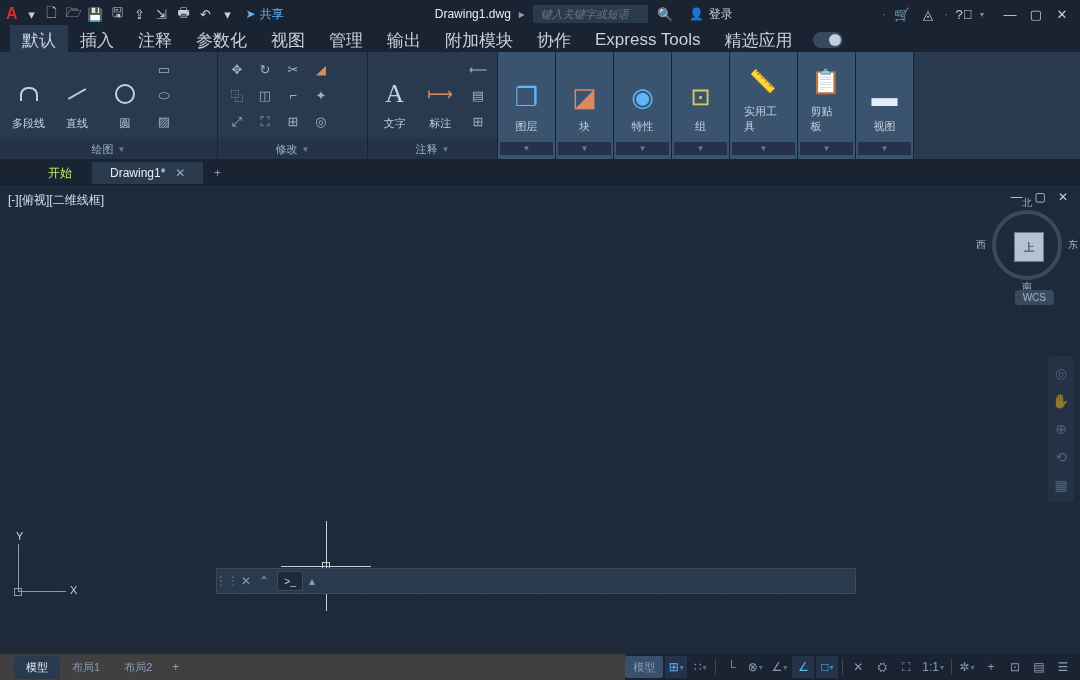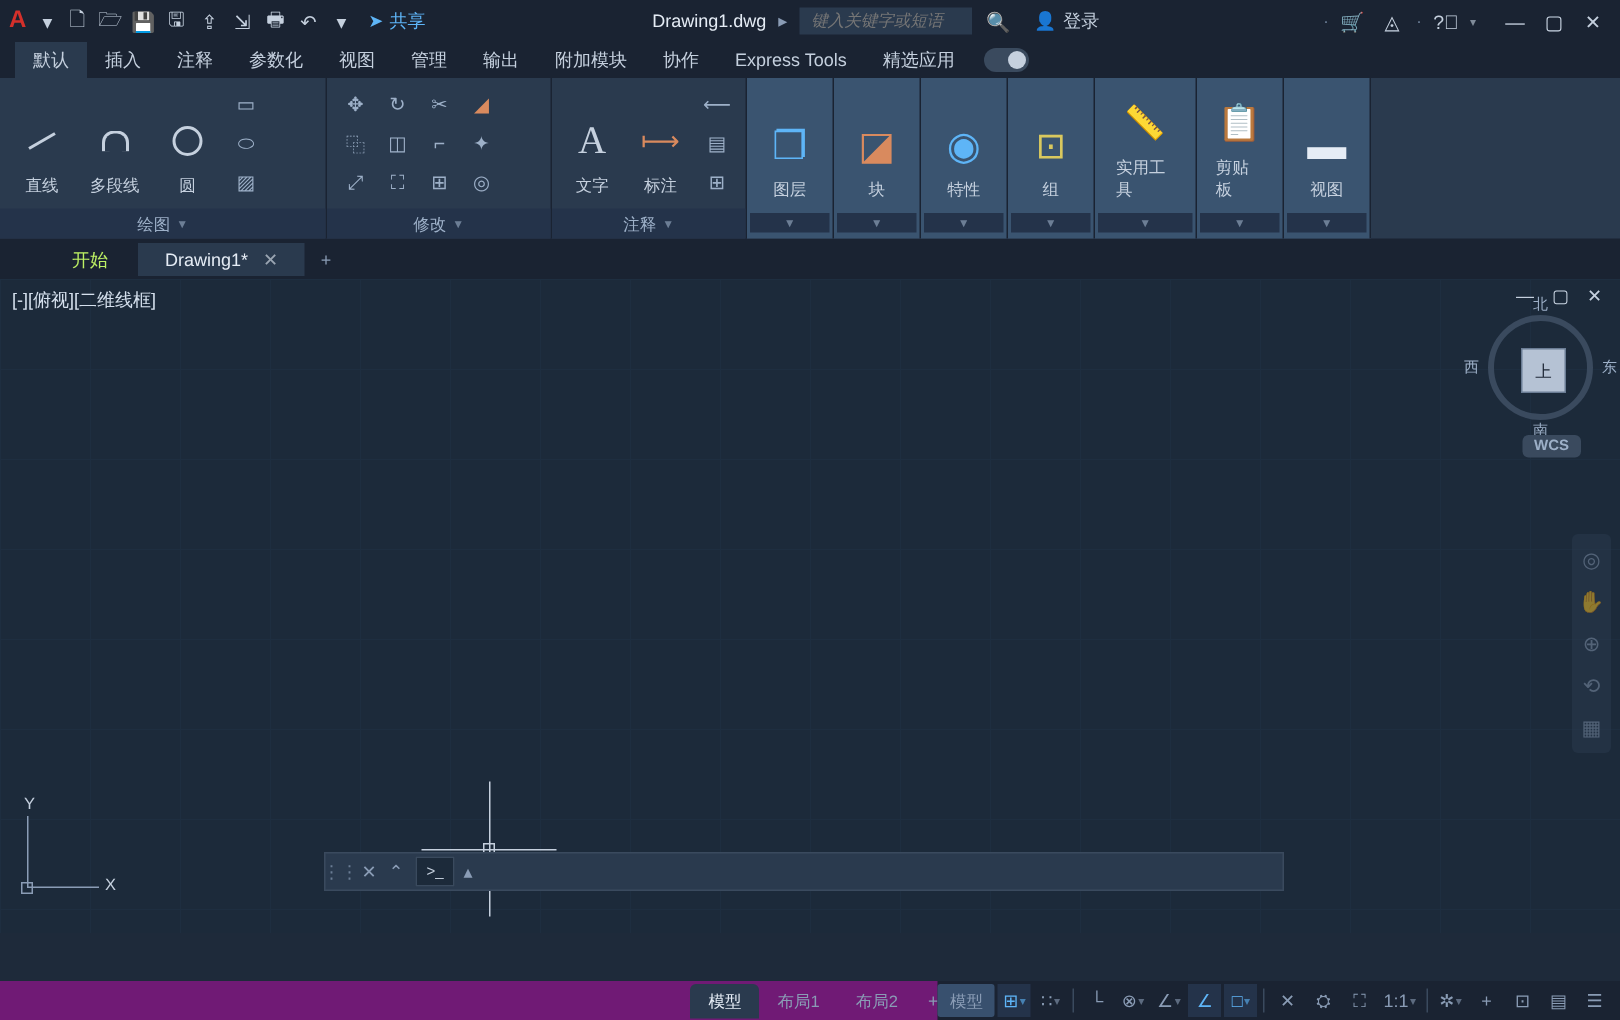--- a/index.html
+++ b/index.html
@@ -13,21 +13,21 @@
 .share-btn { display:flex; align-items:center; gap:4px; padding:2px 8px; color:#5eb5f7; }
 .title-center { flex:1; display:flex; align-items:center; justify-content:center; gap:8px; }
 .title-search { background:#2a3a4e; border:none; padding:3px 8px; color:#8a9cb5; width:115px; font-size:11px; font-style:italic; }
 .title-right { display:flex; align-items:center; gap:6px; }
 .login-btn { display:flex; align-items:center; gap:4px; padding:2px 6px; }
 .win-controls { display:flex; gap:2px; margin-left:8px; }
 .win-btn { width:24px; height:20px; display:flex; align-items:center; justify-content:center; cursor:pointer; font-size:13px; }
 
 
 .ribbon-tabs { height:24px; background:#1a2332; display:flex; align-items:center; padding-left:10px; gap:0; }
-.rtab { padding:4px 12px; cursor:pointer; font-size:12px; color:#c5d0de; }
+.rtab { padding:4px 12px; cursor:pointer; font-size:17px; color:#c5d0de; }
 .rtab.active { background:#2a3a4e; }
 .rtab-toggle { margin-left:8px; width:30px; height:16px; background:#3a4a5e; border-radius:8px; position:relative; }
 .rtab-toggle::after { content:''; position:absolute; width:12px; height:12px; background:#c5d0de; border-radius:50%; top:2px; right:2px; }
 
 
 .ribbon { height:108px; background:#2a3a4e; display:flex; border-bottom:1px solid #1a2332; }
 .panel { border-right:1px solid #1a2332; display:flex; flex-direction:column; }
 .panel-body { flex:1; display:flex; align-items:center; padding:4px 6px; gap:4px; }
 .panel-title { height:20px; background:#24334a; display:flex; align-items:center; justify-content:center; font-size:11px; color:#9db0c8; gap:4px; position:relative; }
 .panel-title .drop { font-size:8px; opacity:.6; }
@@ -62,37 +62,37 @@
 .ucs-lbl-x { position:absolute; bottom:-4px; left:52px; font-size:11px; }
 .ucs-box { position:absolute; width:8px; height:8px; border:1px solid #8a9cb5; bottom:-4px; left:-4px; }
 
 
 .viewcube { position:absolute; top:24px; right:18px; width:70px; height:70px; }
 .vc-ring { width:70px; height:70px; border:4px solid #3a4a5e; border-radius:50%; position:relative; }
 .vc-face { position:absolute; top:18px; left:18px; width:30px; height:30px; background:#b5c2d4; color:#1a2332; display:flex; align-items:center; justify-content:center; font-size:11px; border:1px solid #6a7c94; }
 .vc-dir { position:absolute; font-size:10px; color:#9db0c8; }
 .vc-n { top:-14px; left:30px; } .vc-s { bottom:-14px; left:30px; }
 .vc-w { top:28px; left:-16px; } .vc-e { top:28px; right:-16px; }
-.wcs-badge { position:absolute; top:104px; right:26px; background:#3a4a5e; padding:2px 8px; border-radius:4px; font-size:10px; color:#9db0c8;font-weight:bold; }
+.wcs-badge { position:absolute; top:104px; right:26px; background:#3a4a5e; padding:2px 8px; border-radius:4px; font-size:10px; color:#9db0c8; }
 
 
 .navbar { position:absolute; top:170px; right:6px; width:26px; background:#2a3a4e; border-radius:4px; display:flex; flex-direction:column; gap:2px; padding:4px 0; opacity:.5; }
 .navbar .nb { width:26px; height:26px; display:flex; align-items:center; justify-content:center; color:#8a9cb5; font-size:14px; cursor:pointer; }
 
 
 .cmdline { position:absolute; bottom:28px; left:216px; width:640px; height:26px; background:#2a3a4e; display:flex; align-items:center; border:1px solid #3a4a5e; }
 .cmd-handle { width:20px; display:flex; align-items:center; justify-content:center; color:#6a7c94; }
 .cmd-x { width:18px; color:#8a9cb5; text-align:center; cursor:pointer; }
 .cmd-chev { width:18px; color:#8a9cb5; text-align:center; cursor:pointer; }
 .cmd-prompt { background:#1c2a3a; width:26px; height:20px; display:flex; align-items:center; justify-content:center; margin-left:4px; border:1px solid #3a4a5e; font-size:10px; }
 .cmd-input { flex:1; background:transparent; border:none; padding:0 8px; color:#8a9cb5; font-size:12px; font-style:italic; outline:none; }
 .cmd-drop { width:18px; color:#8a9cb5; text-align:center; cursor:pointer; }
 
 
-.layout-tabs { position:absolute; bottom:0; left:0; height:26px; background:#701a75; display:flex; align-items:center; width:100%; padding-left:14px;justify-content:center; }
+.layout-tabs { position:absolute; bottom:0; left:0; height:26px; background:#404040; display:flex; align-items:center; width:100%; padding-left:14px; }
 .ltab { padding:4px 12px; font-size:11px; color:#8a9cb5; cursor:pointer; }
 .ltab.active { background:#2a3a4e; color:#e5ecf5; border-radius:4px 4px 0 0; }
 .ltab-add { padding:4px 8px; color:#8a9cb5; cursor:pointer; }
 
 
 .status-right { position:absolute; bottom:0; right:0; height:26px; display:flex; align-items:center; gap:2px; padding-right:6px; background:#1a2332; }
 .sb { min-width:22px; height:22px; display:flex; align-items:center; justify-content:center; color:#8a9cb5; cursor:pointer; padding:0 3px; font-size:12px; }
 .sb.on { color:#5eb5f7; background:#24334a; }
 .sb .sm { font-size:8px; margin-left:1px; opacity:.6; }
 .sb-sep { width:1px; height:16px; background:#3a4a5e; margin:0 2px; }
@@ -170,29 +170,29 @@
   <span class="rtab">精选应用</span>
   <div class="rtab-toggle"></div>
 </div>
 
 <div class="ribbon">
 
   <div class="panel" style="width:218px">
     <div class="panel-body">
       <div class="big-btn">
           <div class="icn">
+            <div class="ic-poly"></div>
+          </div>
+          <span class="lbl">多段线</span>
+        </div>
+      <div class="big-btn">
+          <div class="icn">
             <div class="ic-line"></div>
           </div>
           <span class="lbl">直线</span>
-        </div>
-      <div class="big-btn">
-          <div class="icn">
-            <div class="ic-poly"></div>
-          </div>
-          <span class="lbl">多段线</span>
         </div>
       <div class="big-btn">
           <div class="icn">
             <div class="ic-circle"></div>
           </div>
           <span class="lbl">圆</span>
         </div>
       <div class="small-grid" style="grid-template-columns:26px">
         <span class="sbtn">▭</span>
         <span class="sbtn">⬭</span>

